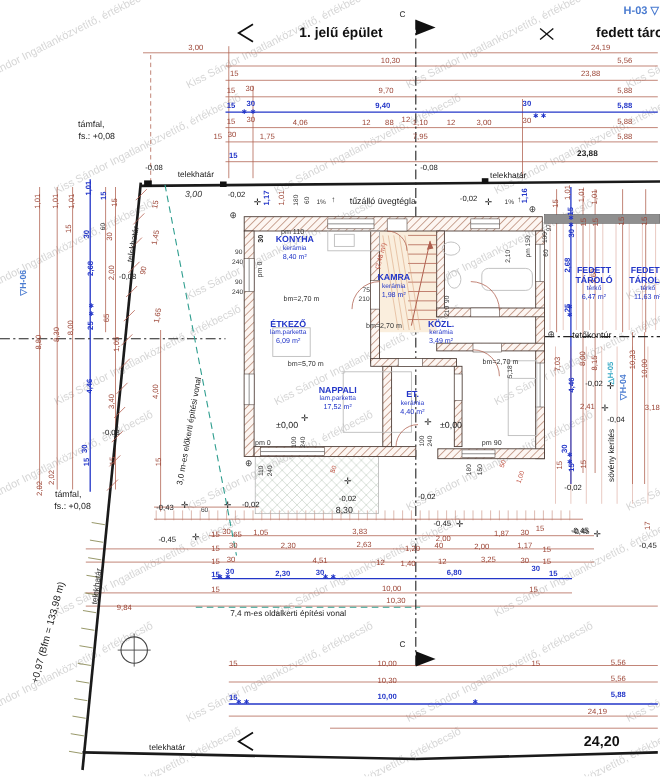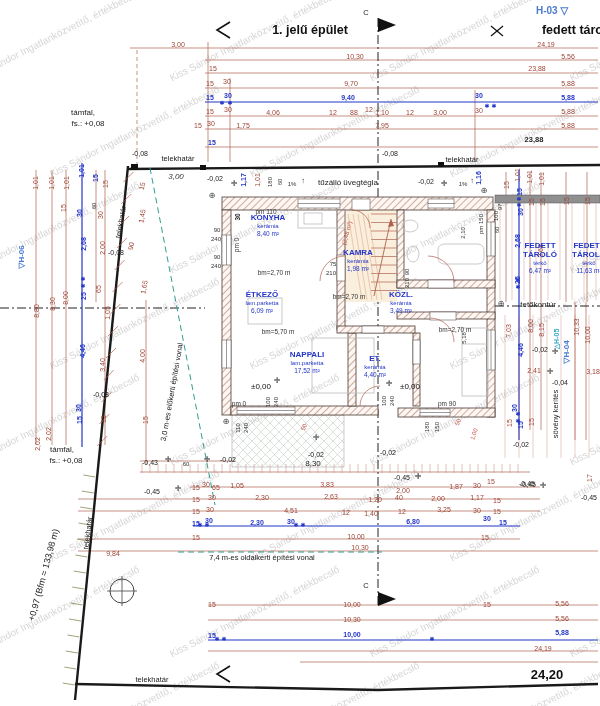--- a/index.html
+++ b/index.html
@@ -15,21 +15,21 @@
   .k6{color:#333;font-size:6px;}
   .k7{color:#333;font-size:6.5px;}
   .k7b{color:#222;font-size:6.5px;font-weight:bold;}
   .k8{color:#222;font-size:7.5px;}
   .k9{color:#222;font-size:8px;}
   .k10{color:#222;font-size:9px;}
   .ital{color:#333;font-size:8px;font-style:italic;}
   .lvl{color:#222;font-size:7px;}
   .lvl9{color:#111;font-size:8px;font-weight:normal;}
   .big{color:#111;font-size:13px;font-weight:bold;}
-  .hblu{color:#4a7bd0;font-size:10px;font-weight:bold;}
+  .hblu{color:#4a7bd0;font-size:10px;font-weight:bold;margin-left:31px;}
   .hblu2{color:#4a7bd0;font-size:8px;font-weight:bold;}
   .cy{color:#35a8c4;font-size:7px;font-weight:bold;}
   .red6{color:#c05040;font-size:6px;}
   .sym{color:#222;font-size:8px;}
   .st{color:#2336c8;font-size:6px;}
   .circ{color:#333;font-size:8px;}
   .hdrt{position:absolute;white-space:nowrap;font-size:12.5px;font-weight:bold;color:#111;transform:translate(-50%,-50%);}
   .wmt{position:absolute;white-space:nowrap;font-size:10px;color:rgba(130,130,130,0.33);transform:rotate(-27deg);}
   .room{position:absolute;text-align:center;transform:translate(-50%,0);color:#2336c8;z-index:3;}
   .room .rn{font-size:8px;font-weight:bold;line-height:1.1;}

